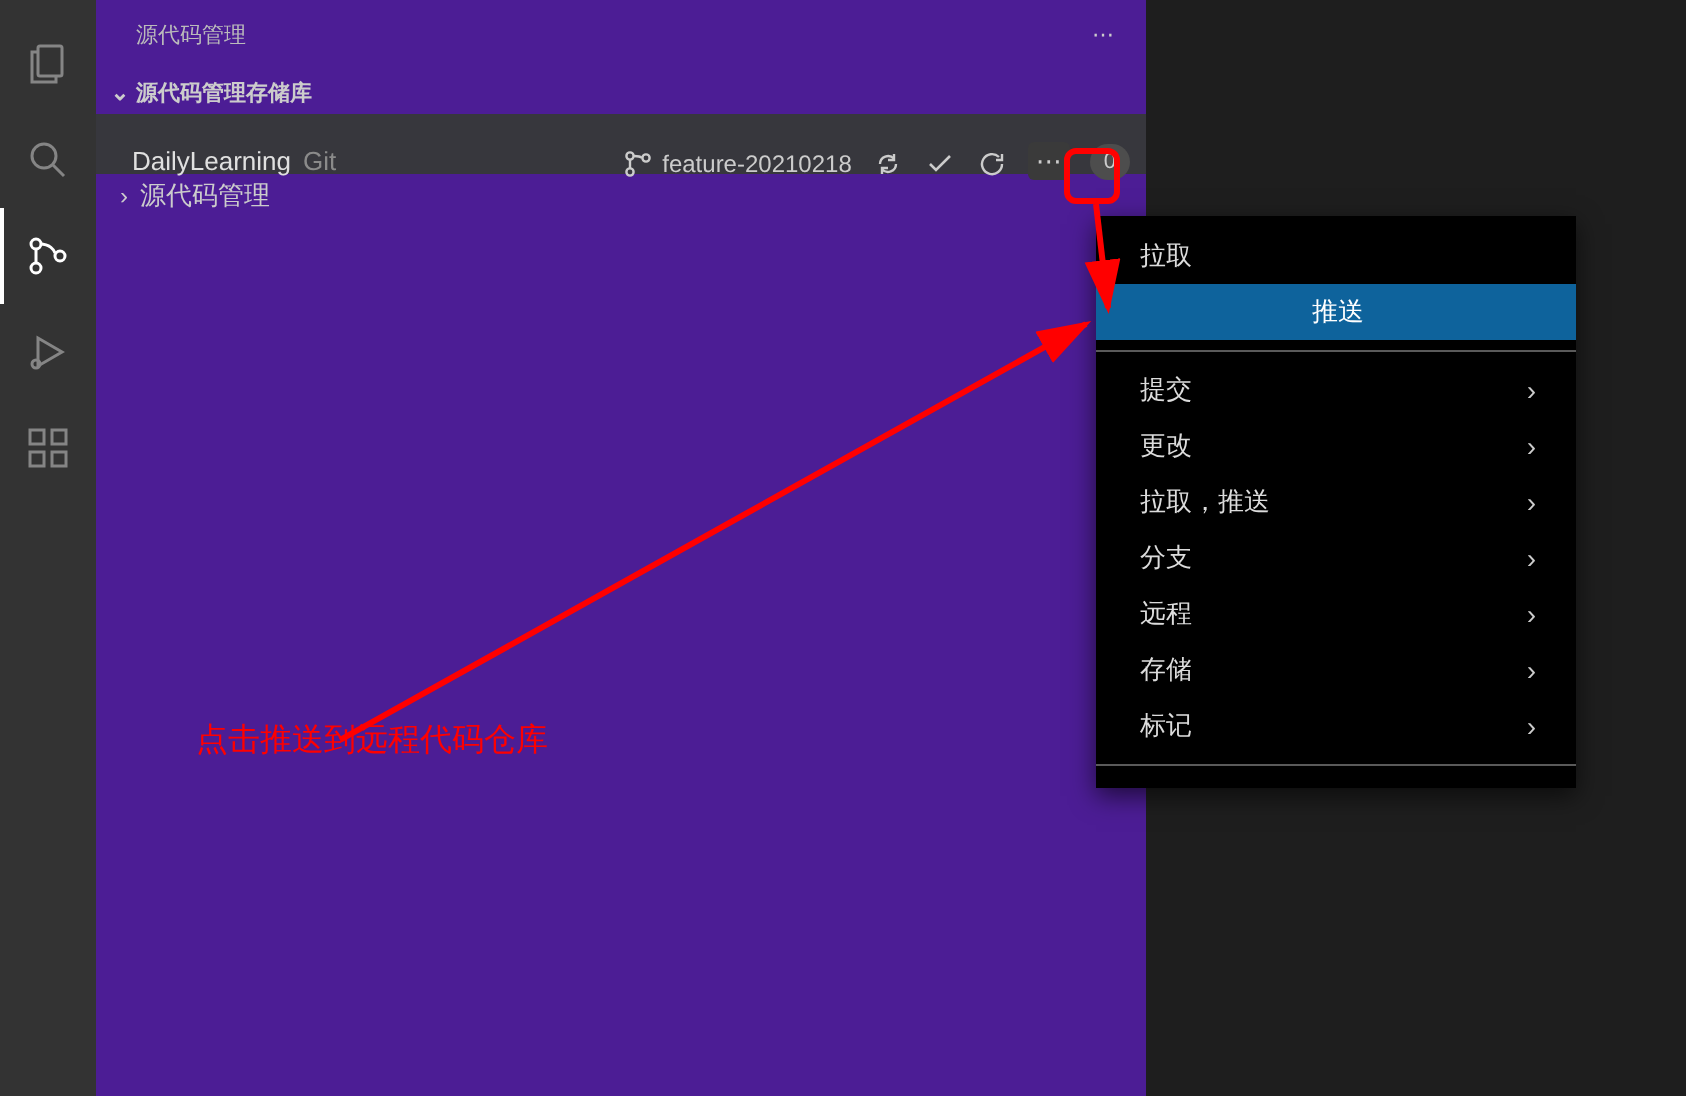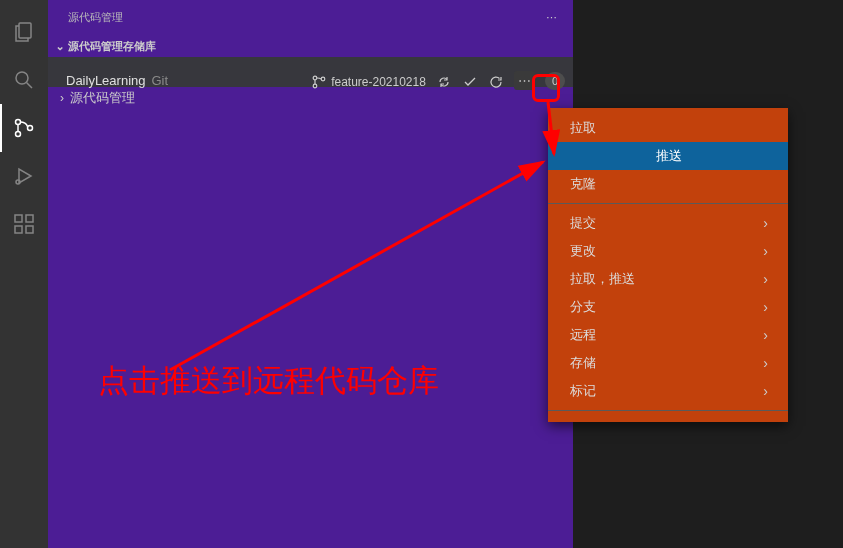--- a/index.html
+++ b/index.html
@@ -90,21 +90,21 @@
     }
     .tree-row .chev { width: 16px; text-align: center; font-size: 12px; color: #cccccc; }
     .editor-area {
       position: absolute; left: 573px; top: 0; right: 0; bottom: 0;
       background: #1e1e1e;
     }
     .context-menu {
       position: absolute;
       left: 548px; top: 108px;
       width: 240px;
-      background: #c2410c;
+      background: #000000;
       box-shadow: 0 4px 12px rgba(0,0,0,0.6);
       padding: 6px 0;
       font-size: 13px;
       z-index: 50;
     }
     .menu-item {
       height: 28px;
       display: flex; align-items: center; justify-content: space-between;
       padding: 0 20px 0 22px;
       color: #dcdcdc;
@@ -119,21 +119,21 @@
       width: 28px; height: 28px;
       border: 3px solid #ff0000;
       border-radius: 6px;
       z-index: 60;
       pointer-events: none;
     }
     .annot-text {
       position: absolute;
       left: 98px; top: 360px;
       color: #ff0000;
-      font-size: 31px;
+      font-size: 16px;
       z-index: 60;
       pointer-events: none;
     }
     .arrow-svg {
       position: absolute;
       left: 0; top: 0;
       width: 843px; height: 548px;
       z-index: 55;
       pointer-events: none;
     }
@@ -224,23 +224,20 @@
 
 <div class="editor-area"></div>
 
 <div class="context-menu">
   <div class="menu-item">
       <span>拉取</span>
     </div>
   <div class="menu-item selected">
       <span>推送</span>
     </div>
-  <div class="menu-item">
-      <span>克隆</span>
-    </div>
   <div class="menu-sep"></div>
   <div class="menu-item">
       <span>提交</span>
       <span class="sub">›</span>
     </div>
   <div class="menu-item">
       <span>更改</span>
       <span class="sub">›</span>
     </div>
   <div class="menu-item">

